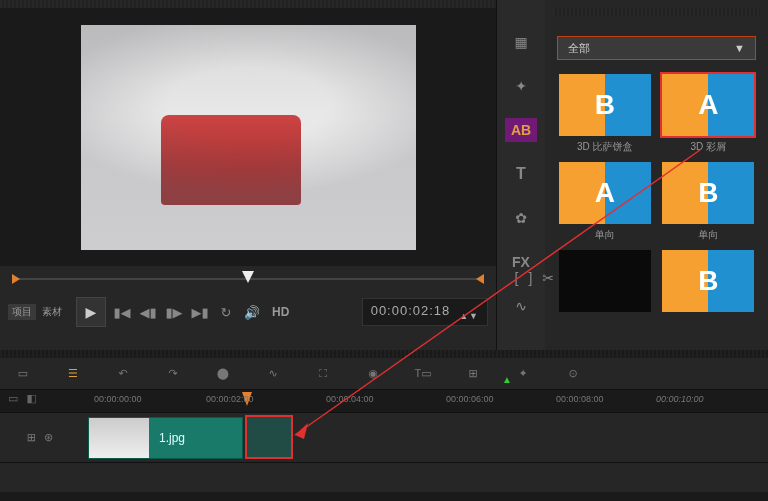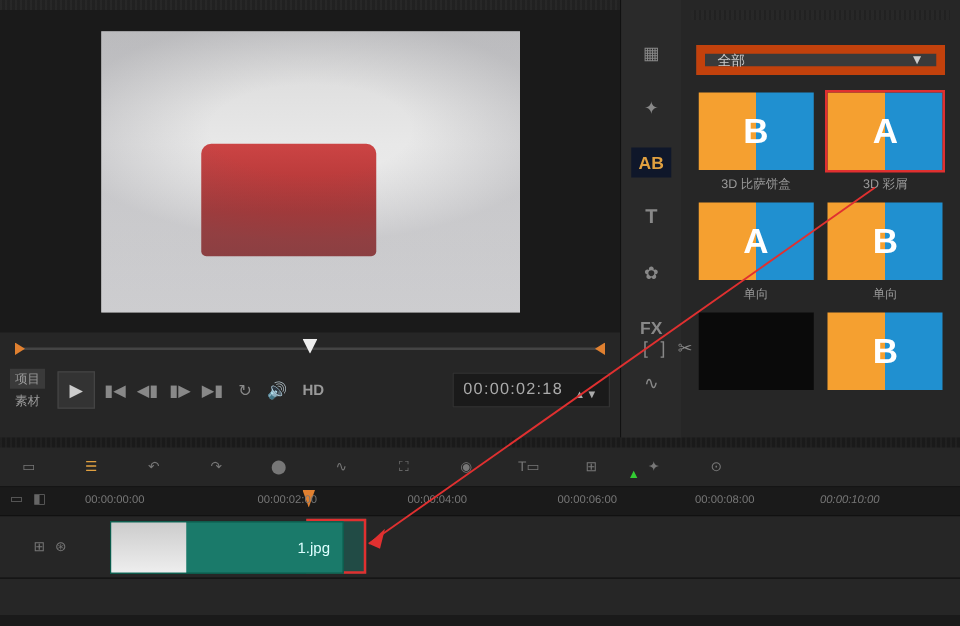--- a/index.html
+++ b/index.html
@@ -12,34 +12,34 @@
 .preview-img::before{content:"";position:absolute;left:80px;top:90px;width:140px;height:90px;background:linear-gradient(180deg,#c44 0%,#a33 60%,#933 100%);border-radius:8px 8px 4px 4px}
 .preview-img::after{content:"";position:absolute;left:0;top:0;width:100%;height:100%;background:radial-gradient(ellipse 60% 40% at 50% 35%,transparent 40%,rgba(100,100,110,.25) 100%)}
 .scrubber{height:18px;position:relative;margin:4px 12px}
 .scrubber-track{position:absolute;top:8px;left:0;right:0;height:2px;background:#444}
 .scrubber-handle{position:absolute;top:1px;left:50%;transform:translateX(-50%);width:12px;height:12px;background:#eee;clip-path:polygon(50% 100%,0 0,100% 0)}
 .scrubber-end{position:absolute;top:4px;width:8px;height:10px;background:#e08030}
 .scrubber-end.l{left:0;clip-path:polygon(0 0,100% 50%,0 100%)}
 .scrubber-end.r{right:0;clip-path:polygon(100% 0,0 50%,100% 100%)}
 .edit-icons{position:absolute;right:-90px;top:0;display:flex;gap:10px;color:#888;font-size:14px}
 .ctrl-bar{display:flex;align-items:center;height:40px;padding:0 8px;gap:6px}
-.src-labels{display:flex;flex-direction:column;font-size:10px;color:#999;gap:2px;margin-right:4px}
+.src-labels{display:flex;flex-direction:row;font-size:10px;color:#999;gap:2px;margin-right:4px}
 .src-labels div{padding:1px 4px}
 .src-labels .active{background:#3a3a3a}
 .play-btn{width:30px;height:30px;background:#333;border:1px solid #444;display:flex;align-items:center;justify-content:center;color:#ccc;font-size:14px}
 .ctrl-btn{width:20px;height:20px;display:flex;align-items:center;justify-content:center;color:#888;font-size:13px;cursor:pointer}
 .hd{font-weight:bold;color:#999;font-size:12px;margin-left:4px}
 .timecode{margin-left:auto;background:#1a1a1a;border:1px solid #333;padding:4px 8px;font-family:monospace;font-size:13px;color:#aaa;letter-spacing:1px}
 .timecode sub{font-size:9px}
 .right-panel{flex:1;background:#262626;display:flex}
 .tool-col{width:48px;background:#2a2a2a;display:flex;flex-direction:column;align-items:center;padding-top:30px;gap:20px}
 .tool-btn{width:32px;height:24px;display:flex;align-items:center;justify-content:center;color:#888;font-size:14px;cursor:pointer}
-.tool-btn.active{background:#0f172a;color:#e0a040}
+.tool-btn.active{background:#701a75;color:#e0a040}
 .fx-area{flex:1;padding:8px}
-.fx-dropdown{height:24px;background:#3a3a3a;border:7px solid #c2410c;display:flex;align-items:center;padding:0 10px;margin:20px 4px 10px;justify-content:space-between;color:#ccc}
+.fx-dropdown{height:24px;background:#3a3a3a;border:1px solid #c2410c;display:flex;align-items:center;padding:0 10px;margin:20px 4px 10px;justify-content:space-between;color:#ccc}
 .fx-grid{display:grid;grid-template-columns:1fr 1fr;gap:8px;padding:4px}
 .fx-item{display:flex;flex-direction:column;align-items:center;gap:4px}
 .fx-thumb{width:92px;height:62px;background:linear-gradient(90deg,#f5a030 50%,#2090d0 50%);position:relative;display:flex;align-items:center;justify-content:center;color:#fff;font-size:28px;font-weight:bold}
 .fx-thumb.sel{outline:2px solid #e03030}
 .fx-thumb.dark{background:#0a0a0a}
 .fx-label{font-size:10px;color:#999}
 .timeline{background:#1f1f1f}
 .tl-tools{height:32px;display:flex;align-items:center;padding:0 12px;gap:28px;background:#262626;border-bottom:1px solid #111}
 .tl-tool{width:22px;height:22px;display:flex;align-items:center;justify-content:center;color:#777;cursor:pointer}
 .tl-tool.active{color:#e0a040}
@@ -166,35 +166,35 @@
     <div class="tl-tool">⊞</div>
     <div class="tl-tool">✦</div>
     <div class="tl-tool">⊙</div>
   </div>
   <div class="ruler">
     <div class="ruler-icons">
       <span>▭</span>
       <span>◧</span>
     </div>
     <div class="ruler-play"></div>
-  <div class="ruler-mark" style="left: 68px; text-align: center;">00:00:00:00</div>
+  <div class="ruler-mark" style="left: 94px; text-align: center;">00:00:00:00</div>
       <div class="ruler-mark" style="left: 206px;">00:00:02:00</div>
       <div class="ruler-mark" style="left: 326px;">00:00:04:00</div>
       <div class="ruler-mark" style="left: 446px;">00:00:06:00</div>
       <div class="ruler-mark" style="left: 556px;">00:00:08:00</div>
       <div class="ruler-mark" style="left: 656px; font-style: italic;">00:00:10:00</div>
     </div>
   <div class="track">
     <div class="track-head">
       <span>⊞</span>
       <span>⊛</span>
     </div>
     <div class="track-content" id="track-content">
       <div class="trans-box"></div>
-    <div class="clip" style="left: 8px; width: 187px; justify-content: space-between;">
+    <div class="clip" style="left: 8px; width: 155px;">
           <div class="clip-thumb"></div>
           <div class="clip-label">1.jpg</div>
         </div>
       </div>
   </div>
   <div class="track" style="height:30px">
     <div class="track-head"></div>
     <div class="track-content"></div>
   </div>
 </div>

